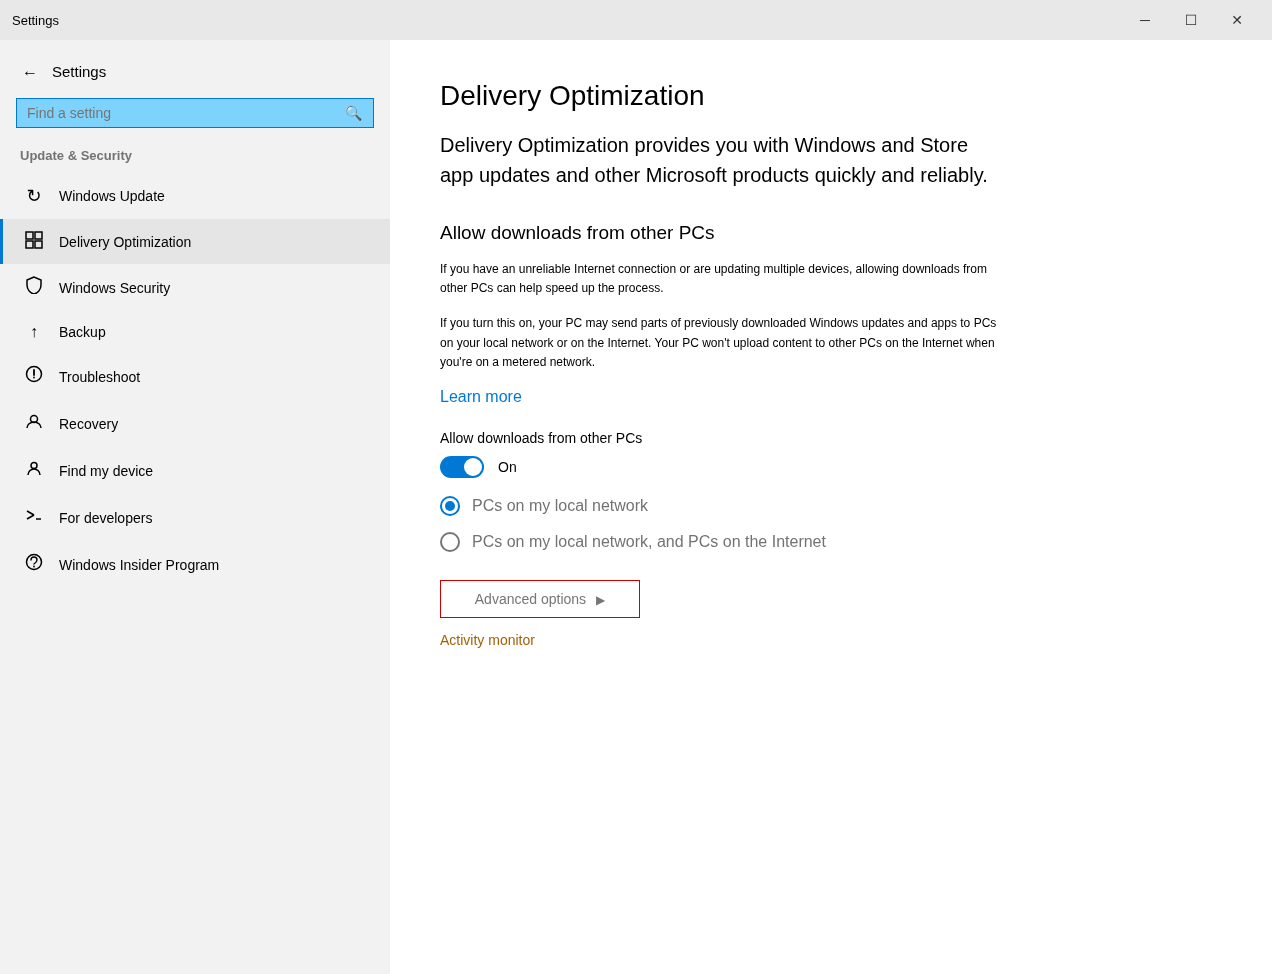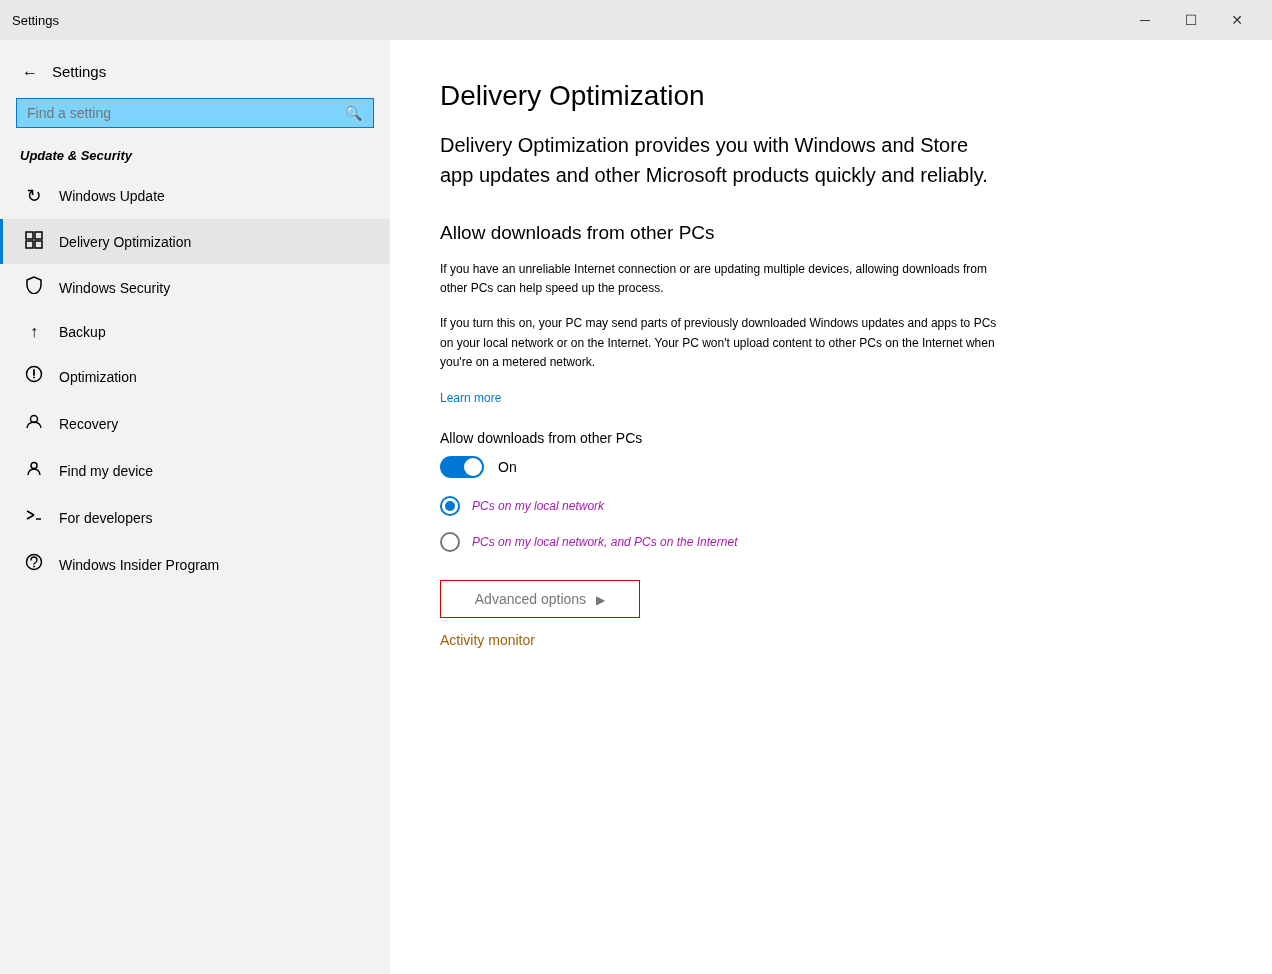--- a/index.html
+++ b/index.html
@@ -104,23 +104,22 @@
       color: #666;
     }
     .search-icon-span {
       font-size: 14px;
       color: #555;
     }
 
     .sidebar-section-title {
       font-size: 13px;
       font-weight: 700;
-      color: #000000;
+      color: #737373;
       padding: 4px 20px 10px 20px;
-      font-style: italic;
     }
 
     .nav-item {
       display: flex;
       align-items: center;
       gap: 14px;
       padding: 12px 20px;
       cursor: pointer;
       font-size: 14px;
       color: #000;
@@ -172,21 +171,21 @@
       font-size: 12px;
       color: #000;
       line-height: 1.6;
       max-width: 560px;
       margin-bottom: 16px;
     }
 
     .learn-more-link {
       color: #0078d4;
       text-decoration: none;
-      font-size: 12px;
+      font-size: 16px;
       cursor: pointer;
     }
 
     .allow-label {
       font-size: 14px;
       color: #000;
       margin: 24px 0 10px 0;
     }
 
     
@@ -242,23 +241,22 @@
       content: '';
       width: 10px;
       height: 10px;
       background: #0078d4;
       border-radius: 50%;
     }
     .radio-circle.unchecked {
       border: 2px solid #767676;
     }
     .radio-label {
-      font-size: 12px;
-      color: #a21caf;
-      font-style: italic;
+      font-size: 16px;
+      color: #737373;
     }
 
     
     .advanced-options-btn {
       display: inline-block;
       border: 1.5px solid #d00000;
       background: transparent;
       padding: 10px 12px;
       font-size: 14px;
       color: #767676;
@@ -337,21 +335,21 @@
     </div>
 
     <div class="nav-item">
       <span class="nav-icon">
         <svg width="18" height="18" viewBox="0 0 18 18" fill="none" xmlns="http://www.w3.org/2000/svg">
           <circle cx="9" cy="9" r="7.5" stroke="#000" stroke-width="1.5"></circle>
           <line x1="9" y1="5" x2="9" y2="10" stroke="#000" stroke-width="1.8" stroke-linecap="round"></line>
           <circle cx="9" cy="12.5" r="0.9" fill="#000"></circle>
         </svg>
       </span>
-      <span>Optimization</span>
+      <span>Troubleshoot</span>
     </div>
 
     <div class="nav-item">
       <span class="nav-icon">
         <svg width="18" height="18" viewBox="0 0 18 18" fill="none" xmlns="http://www.w3.org/2000/svg">
           <circle cx="9" cy="7" r="3.5" stroke="#000" stroke-width="1.5"></circle>
           <path d="M2 16c0-3.3 3.1-6 7-6s7 2.7 7 6" stroke="#000" stroke-width="1.5" fill="none"></path>
         </svg>
       </span>
       <span>Recovery</span>

